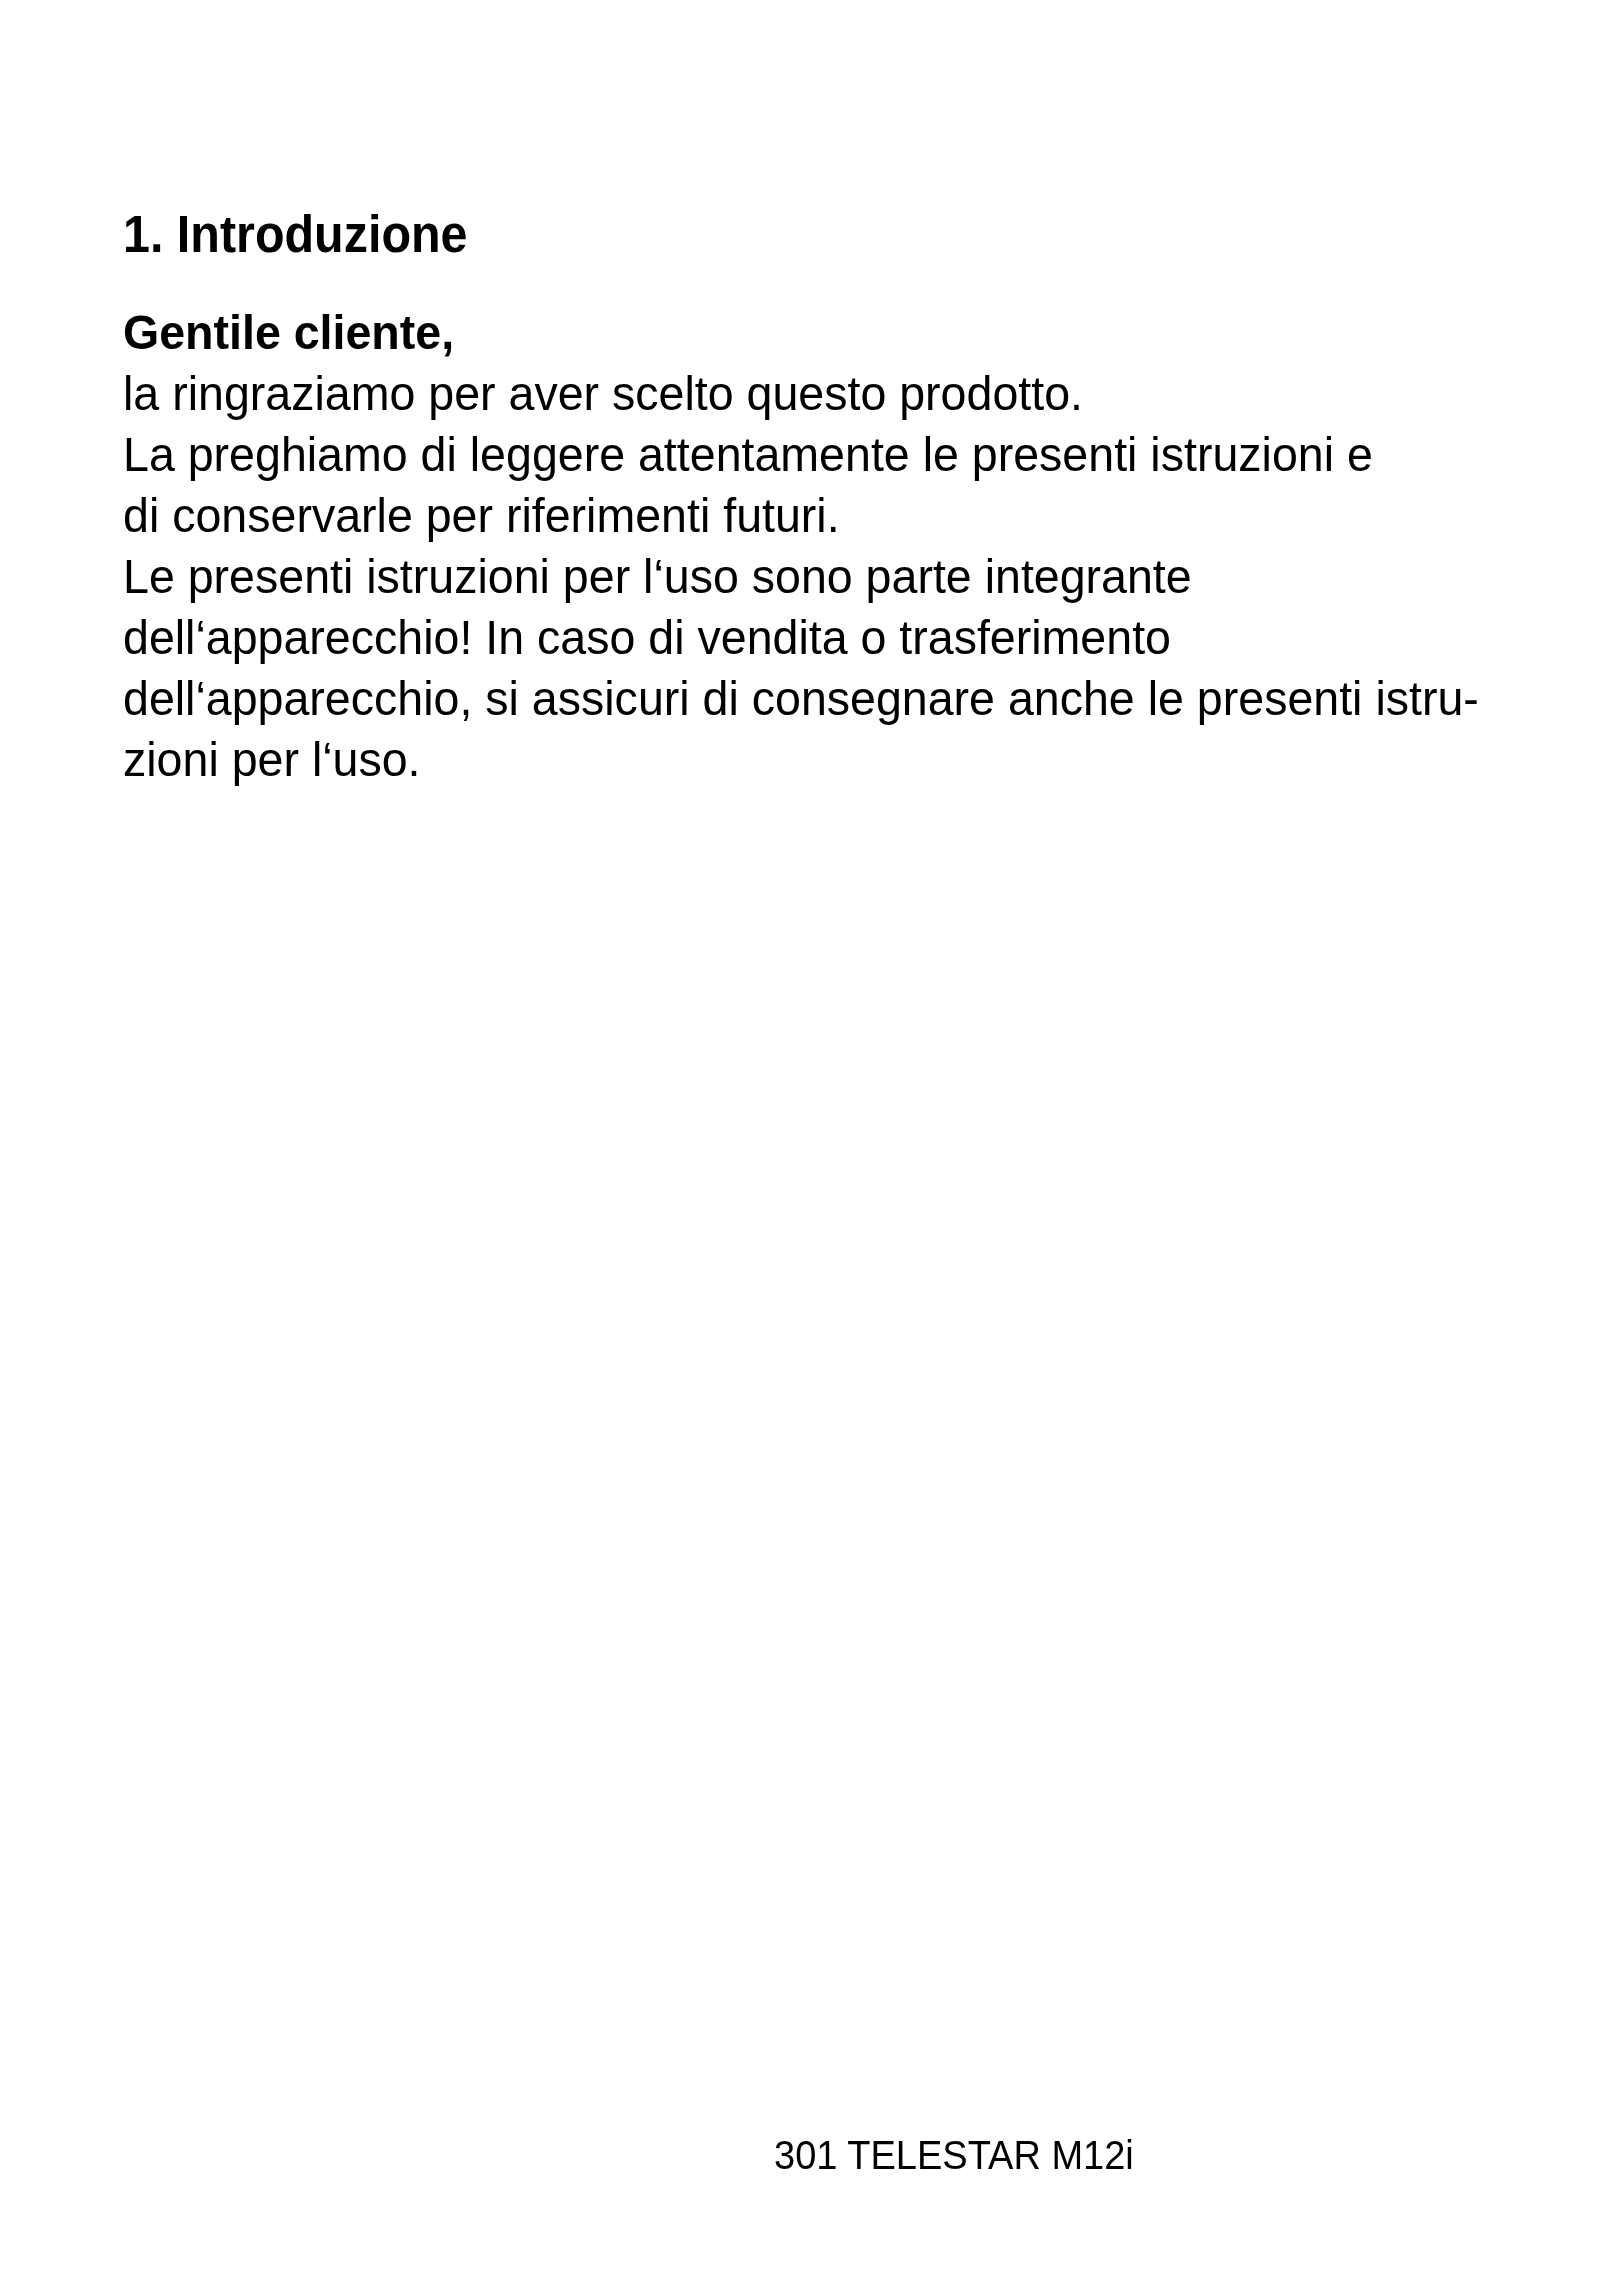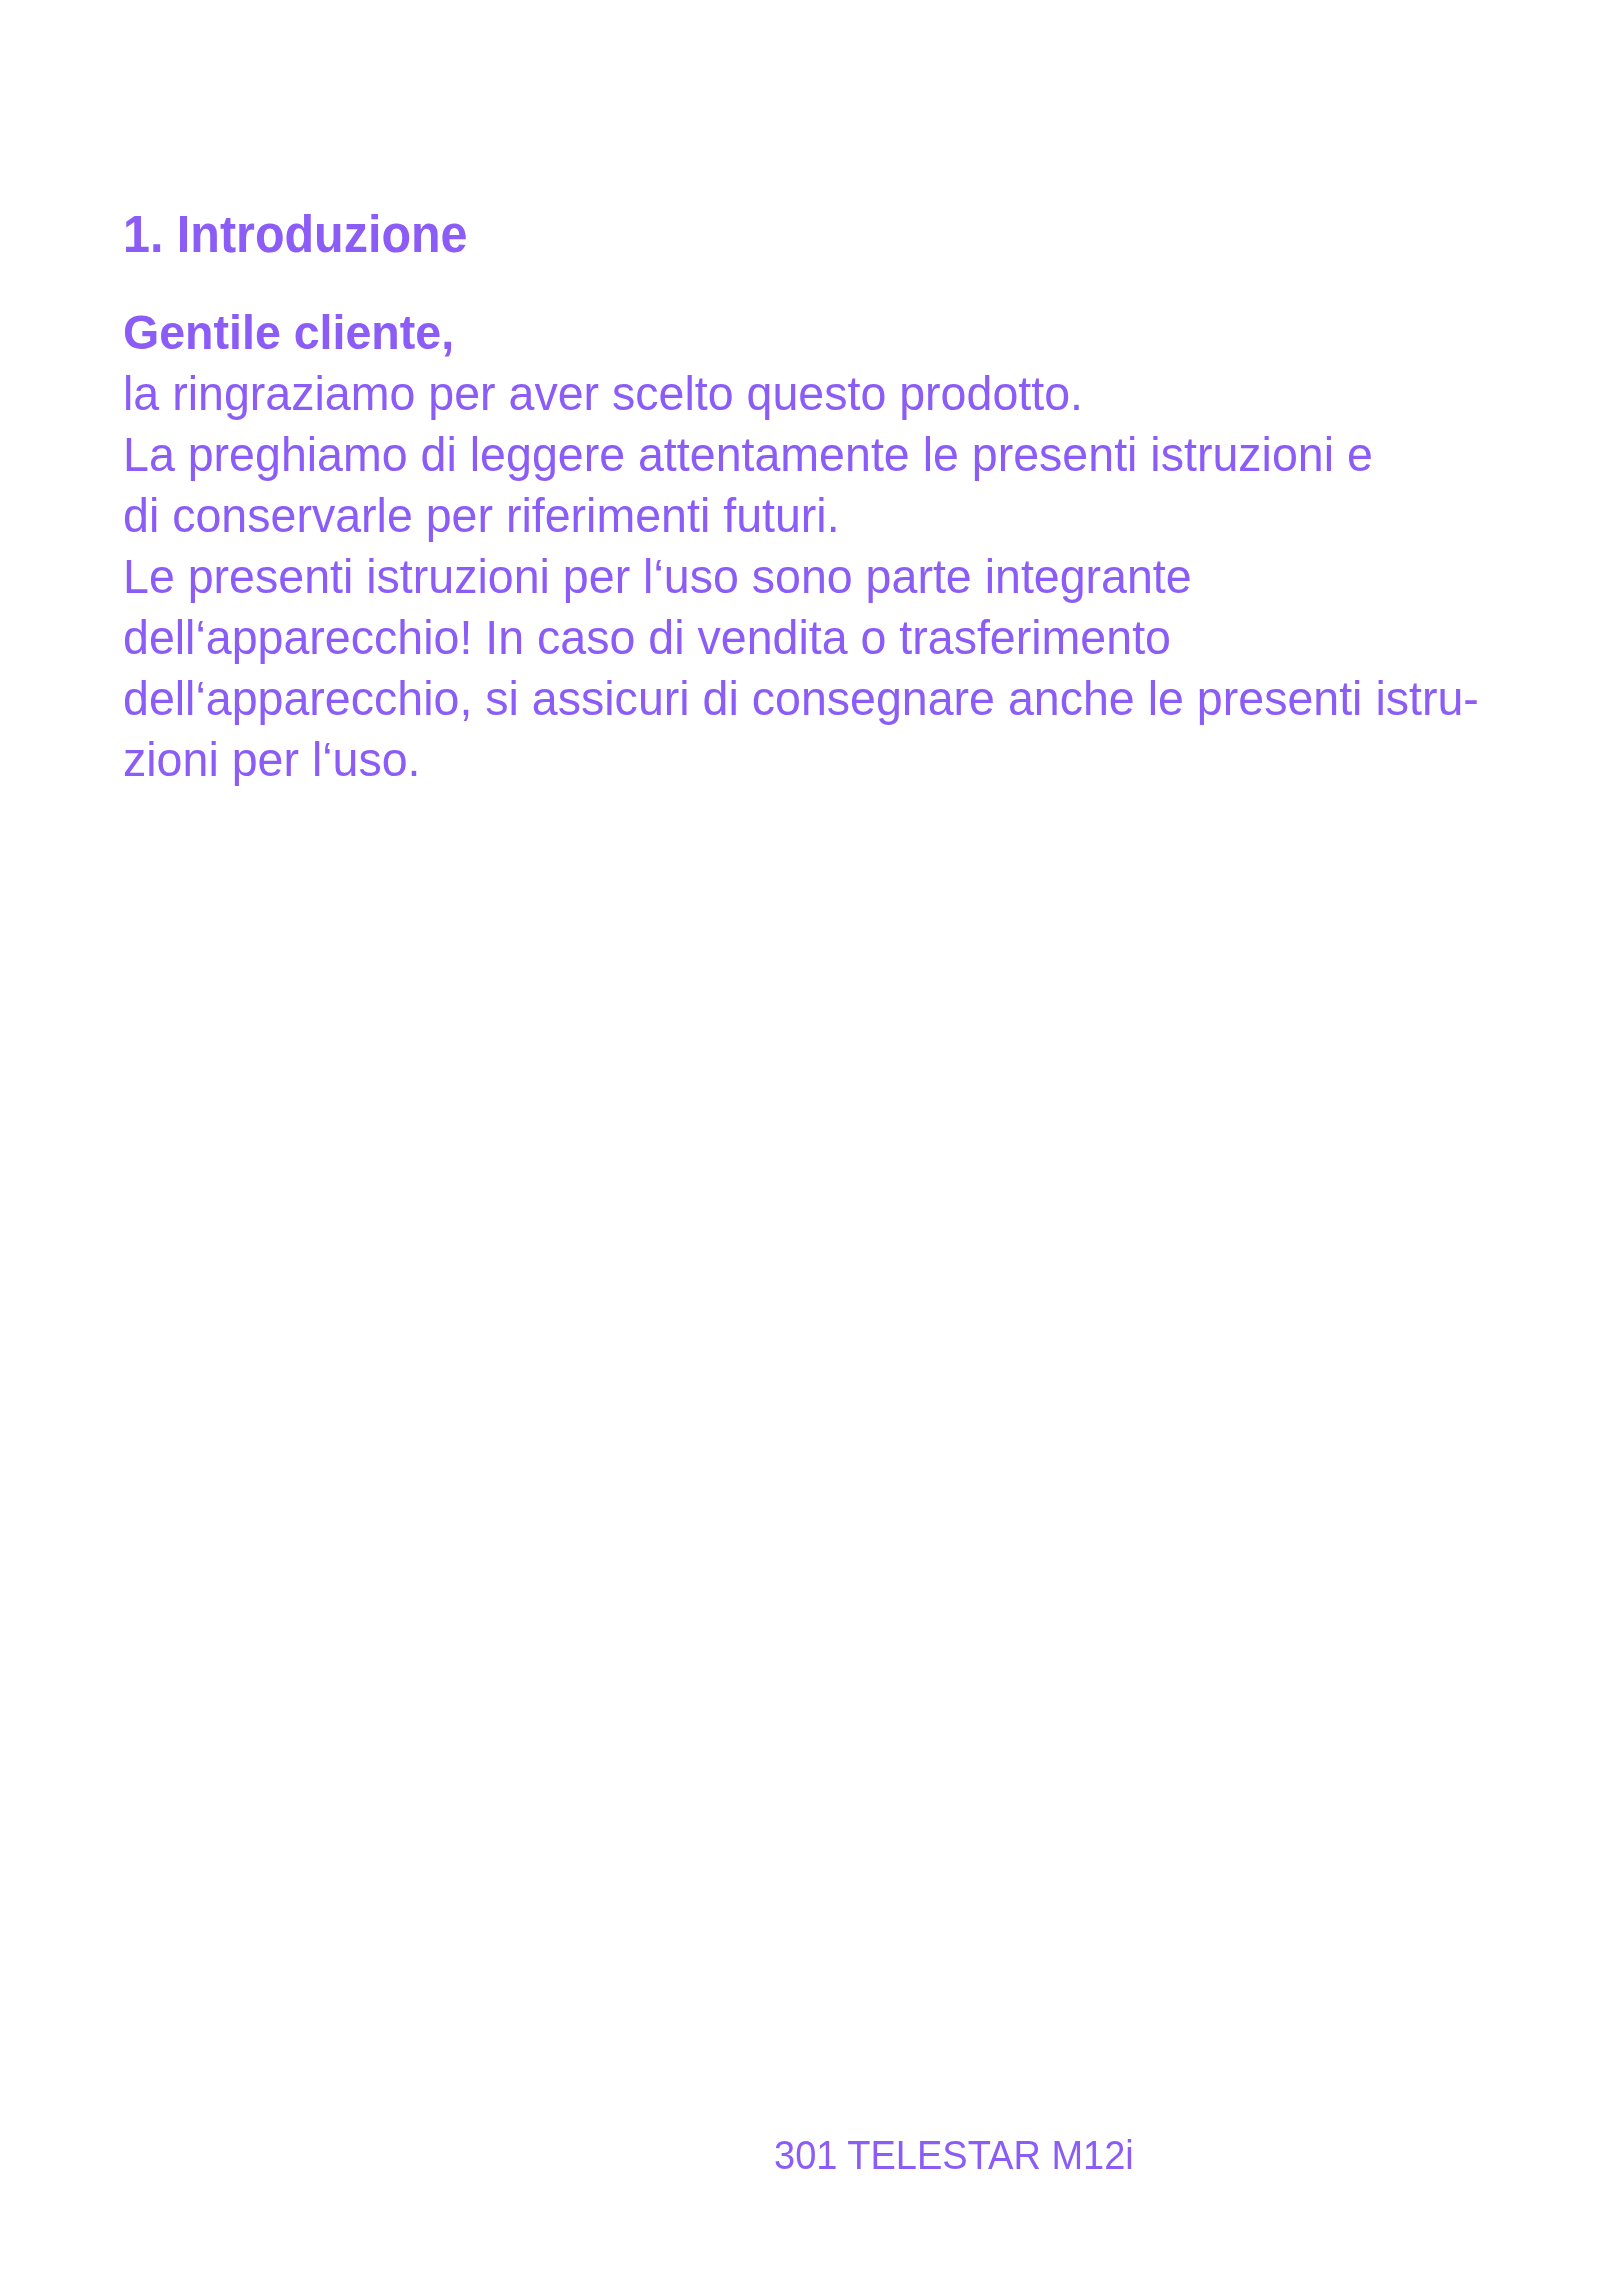--- a/index.html
+++ b/index.html
@@ -7,21 +7,21 @@
     padding: 0;
     background: #ffffff;
   }
   .page {
     position: relative;
     width: 1621px;
     height: 2293px;
     background: #ffffff;
     overflow: hidden;
     font-family: "Liberation Sans", sans-serif;
-    color: #8b5cf6;
+    color: #000000;
   }
   .text-block {
     position: absolute;
     left: 123px;
     top: 204px;
     width: 1509px;
     transform: scaleX(0.95);
     transform-origin: top left;
   }
   .heading {

